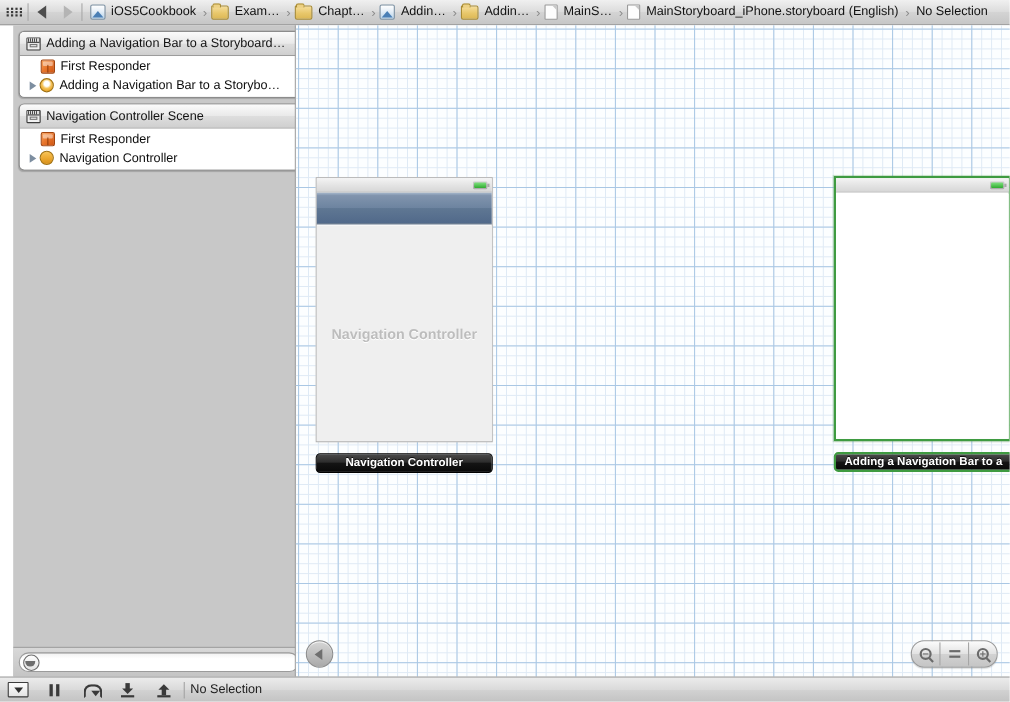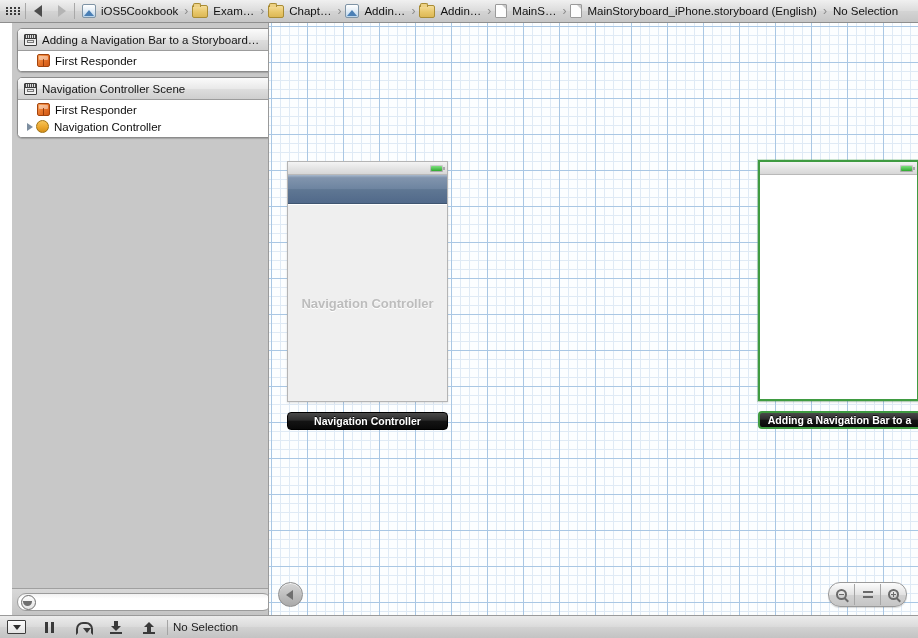--- a/index.html
+++ b/index.html
@@ -714,20 +714,25 @@
     <div class="outline-scene">
       <div class="scene-header">
         <span class="ic-scene"></span>
         <span>Adding a Navigation Bar to a Storyboard…</span>
       </div>
       <div class="scene-rows">
         <div class="outline-row">
           <span class="disclosure"></span>
           <span class="ic-responder"></span>
           <span>First Responder</span>
+        </div>
+        <div class="outline-row">
+          <span class="disclosure has"></span>
+          <span class="ic-vc"></span>
+          <span>Adding a Navigation Bar to a Storybo…</span>
         </div>
       </div>
     </div>
 
     <div class="outline-scene">
       <div class="scene-header">
         <span class="ic-scene"></span>
         <span>Navigation Controller Scene</span>
       </div>
       <div class="scene-rows">

